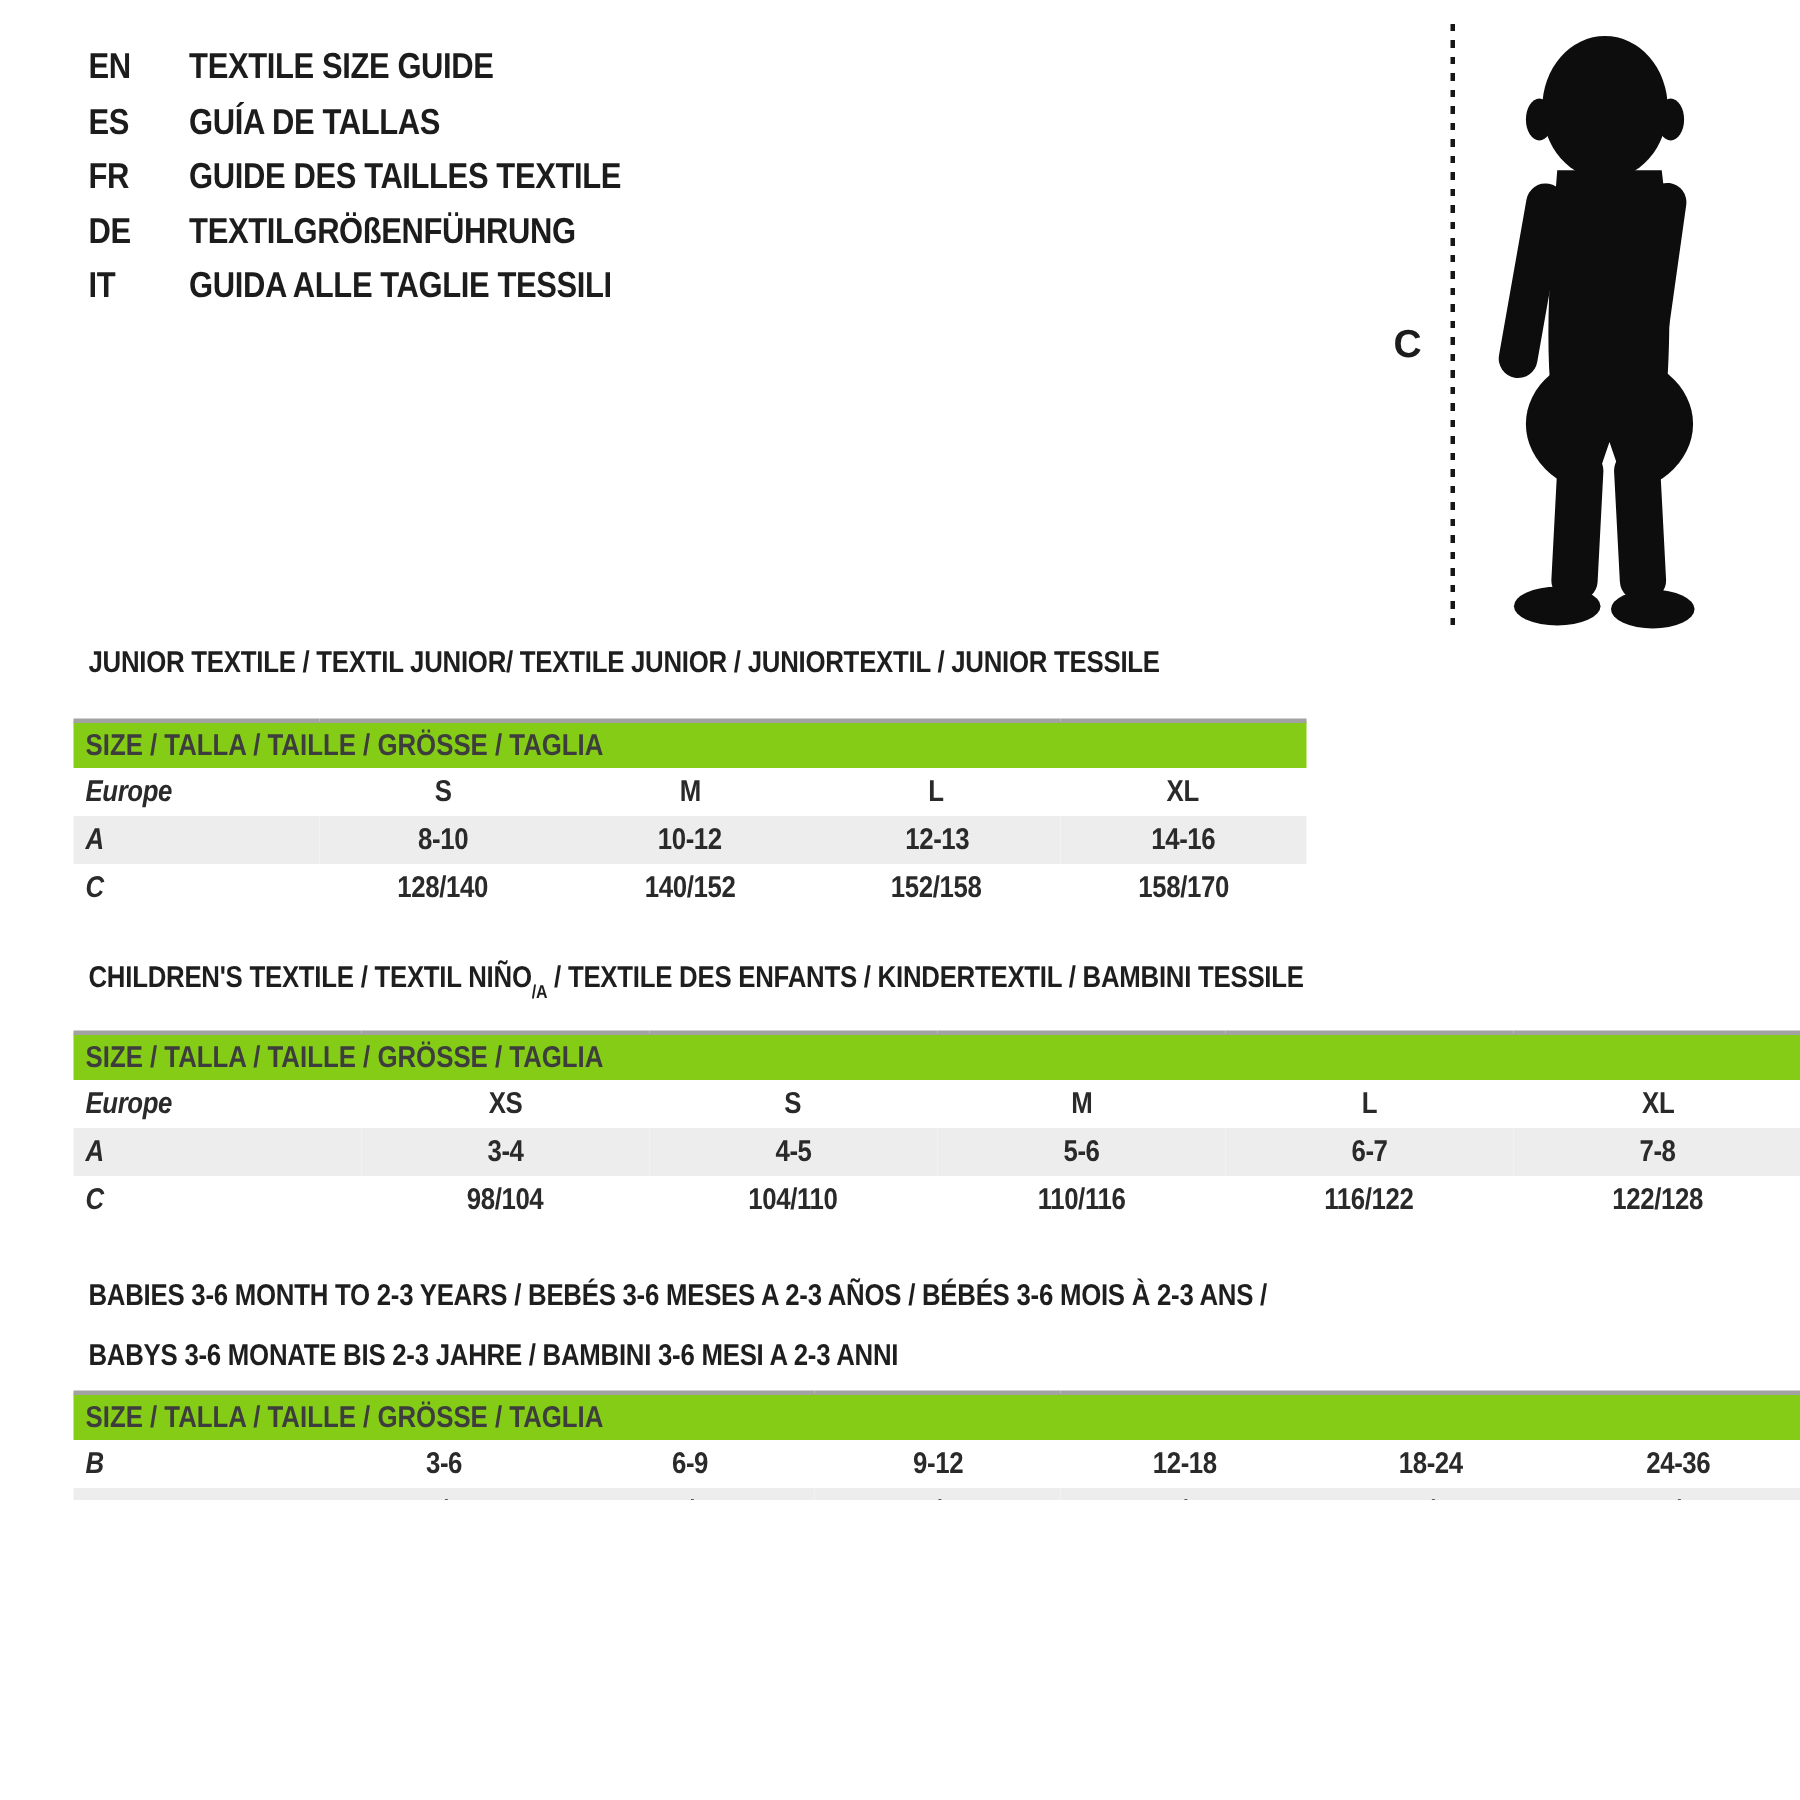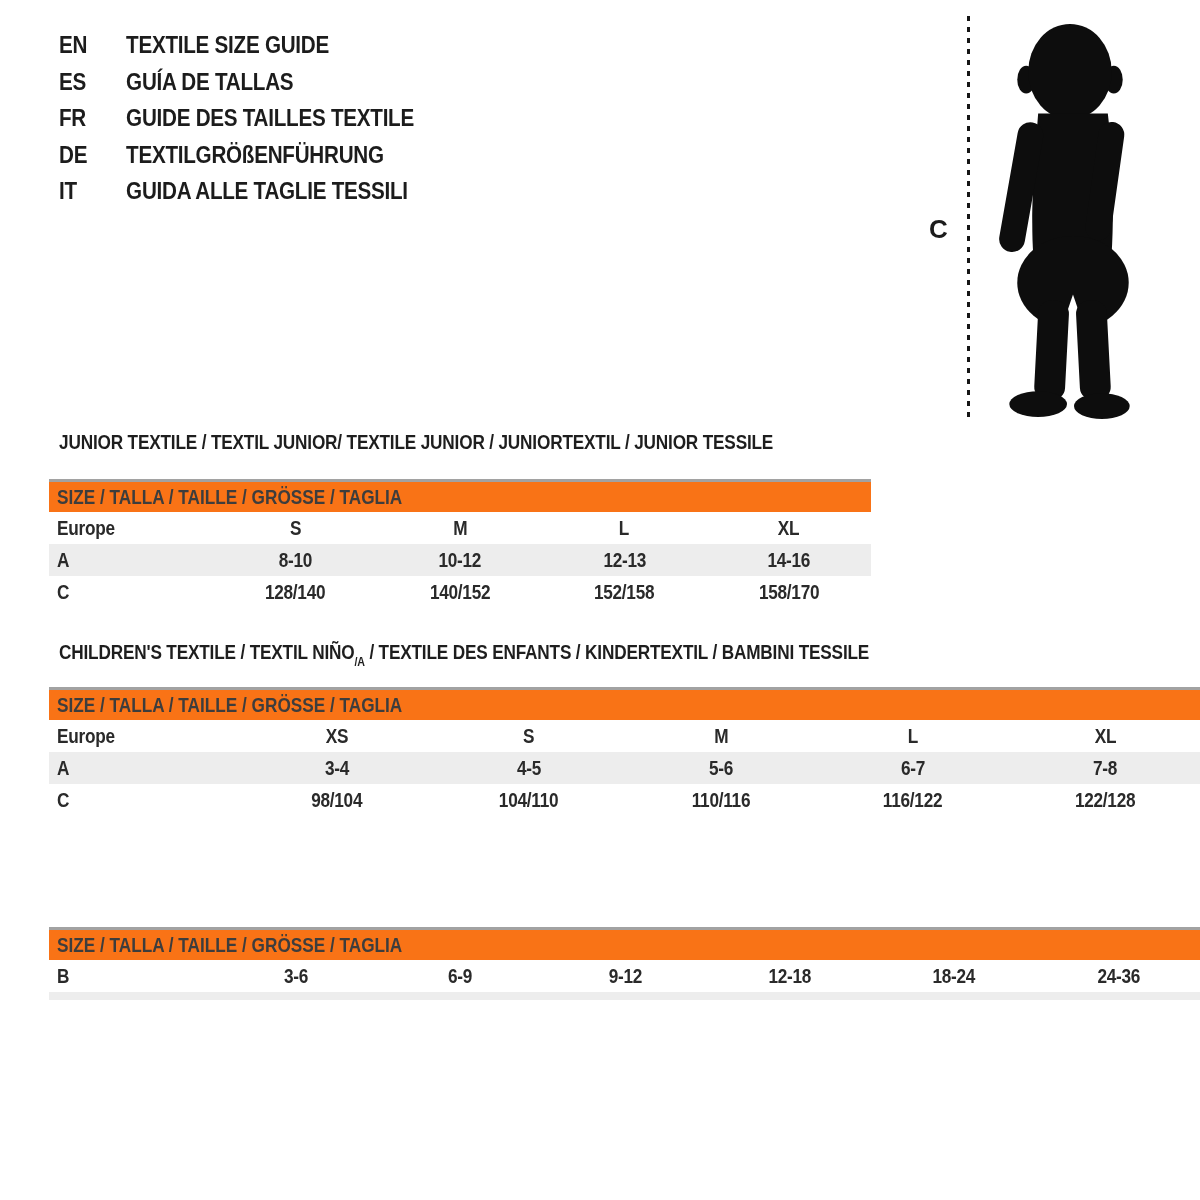--- a/index.html
+++ b/index.html
@@ -26,25 +26,25 @@
   .sec-title{position:absolute;font-size:20px;font-weight:bold;color:#1e1e1e;letter-spacing:-0.2px;}
   .sec-title sub{font-size:0.62em;position:relative;bottom:-2px;font-weight:bold;}
   .two-line{line-height:40px;}
 
   
   table.size-table{
     position:absolute;border-collapse:collapse;table-layout:fixed;
     font-size:20px;color:#2a2a2a;
   }
   table.size-table th{
-    background:#f97316;border-top:3px solid #a2a2a2;height:30px;
+    background:#84cc16;border-top:3px solid #a2a2a2;height:30px;
     font-size:20px;font-weight:bold;color:#3d3d3d;text-align:left;padding:0 0 0 8px;
   }
   table.size-table td{height:32px;text-align:center;font-weight:bold;padding:0;letter-spacing:-0.3px;}
-  table.size-table td.lbl{text-align:left;padding-left:8px;}
+  table.size-table td.lbl{text-align:left;padding-left:8px;font-style:italic;}
   table.size-table tr.shade td{background:#ededed;}
   .t-junior{left:30px;top:479px;width:822px;}
   .t-children{left:30px;top:687px;width:1152px;}
   .t-babies{left:30px;top:927px;width:1152px;}
   col.c-label{width:104px;}
   .cxc{display:inline-block;transform:scaleX(0.86);transform-origin:50% 50%;white-space:nowrap;}
   .cxl{display:inline-block;transform:scaleX(0.86);transform-origin:0 50%;white-space:nowrap;}
 
   #junior-title{left:40px;top:431px;}
   #children-title{left:40px;top:641px;}
@@ -174,20 +174,24 @@
         <td class="lbl"><span class="cxl">C</span></td>
         <td><span class="cxc">98/104</span></td>
         <td><span class="cxc">104/110</span></td>
         <td><span class="cxc">110/116</span></td>
         <td><span class="cxc">116/122</span></td>
         <td><span class="cxc">122/128</span></td>
       </tr>
     </tbody>
   </table>
 
+  <div class="sec-title two-line" id="babies-title">
+    <span class="cond">BABIES 3-6 MONTH TO 2-3 YEARS / BEBÉS 3-6 MESES A 2-3 AÑOS / BÉBÉS 3-6 MOIS À 2-3 ANS /</span><br>
+    <span class="cond">BABYS 3-6 MONATE BIS 2-3 JAHRE / BAMBINI 3-6 MESI A 2-3 ANNI</span>
+  </div>
   <table class="size-table t-babies">
     <colgroup>
         <col class="c-label">
         <col>
         <col>
         <col>
         <col>
         <col>
         <col>
       </colgroup>

